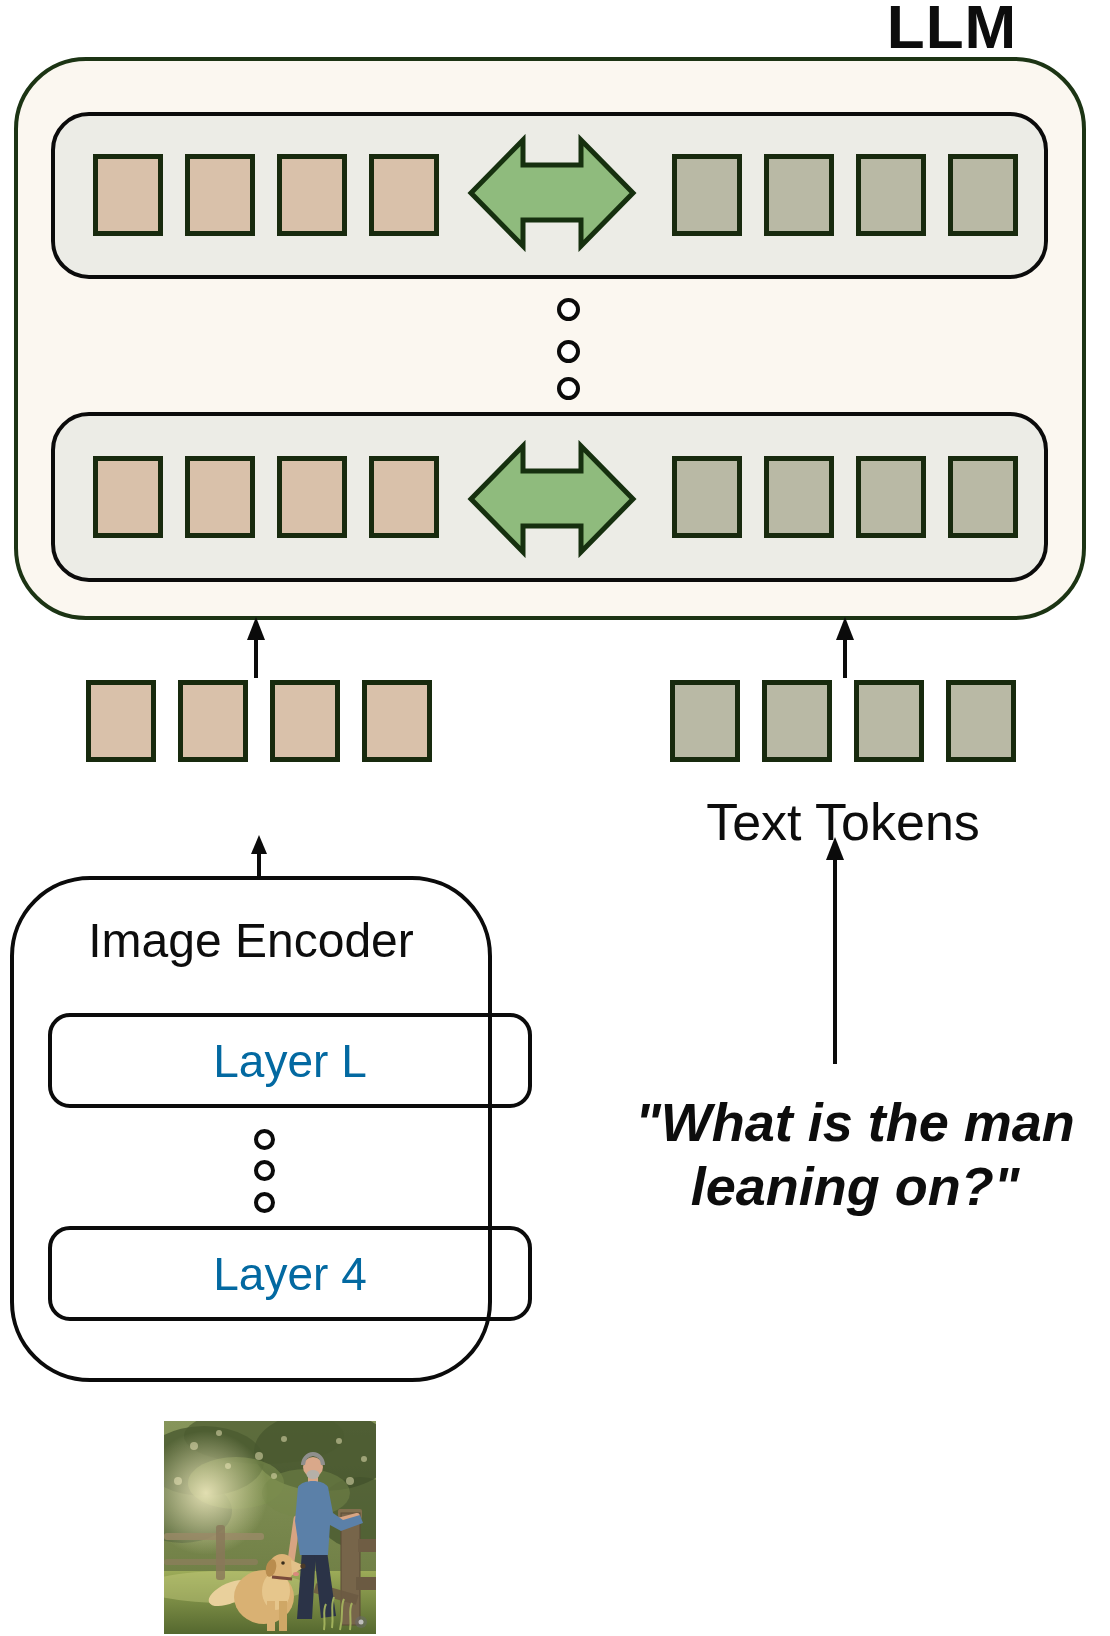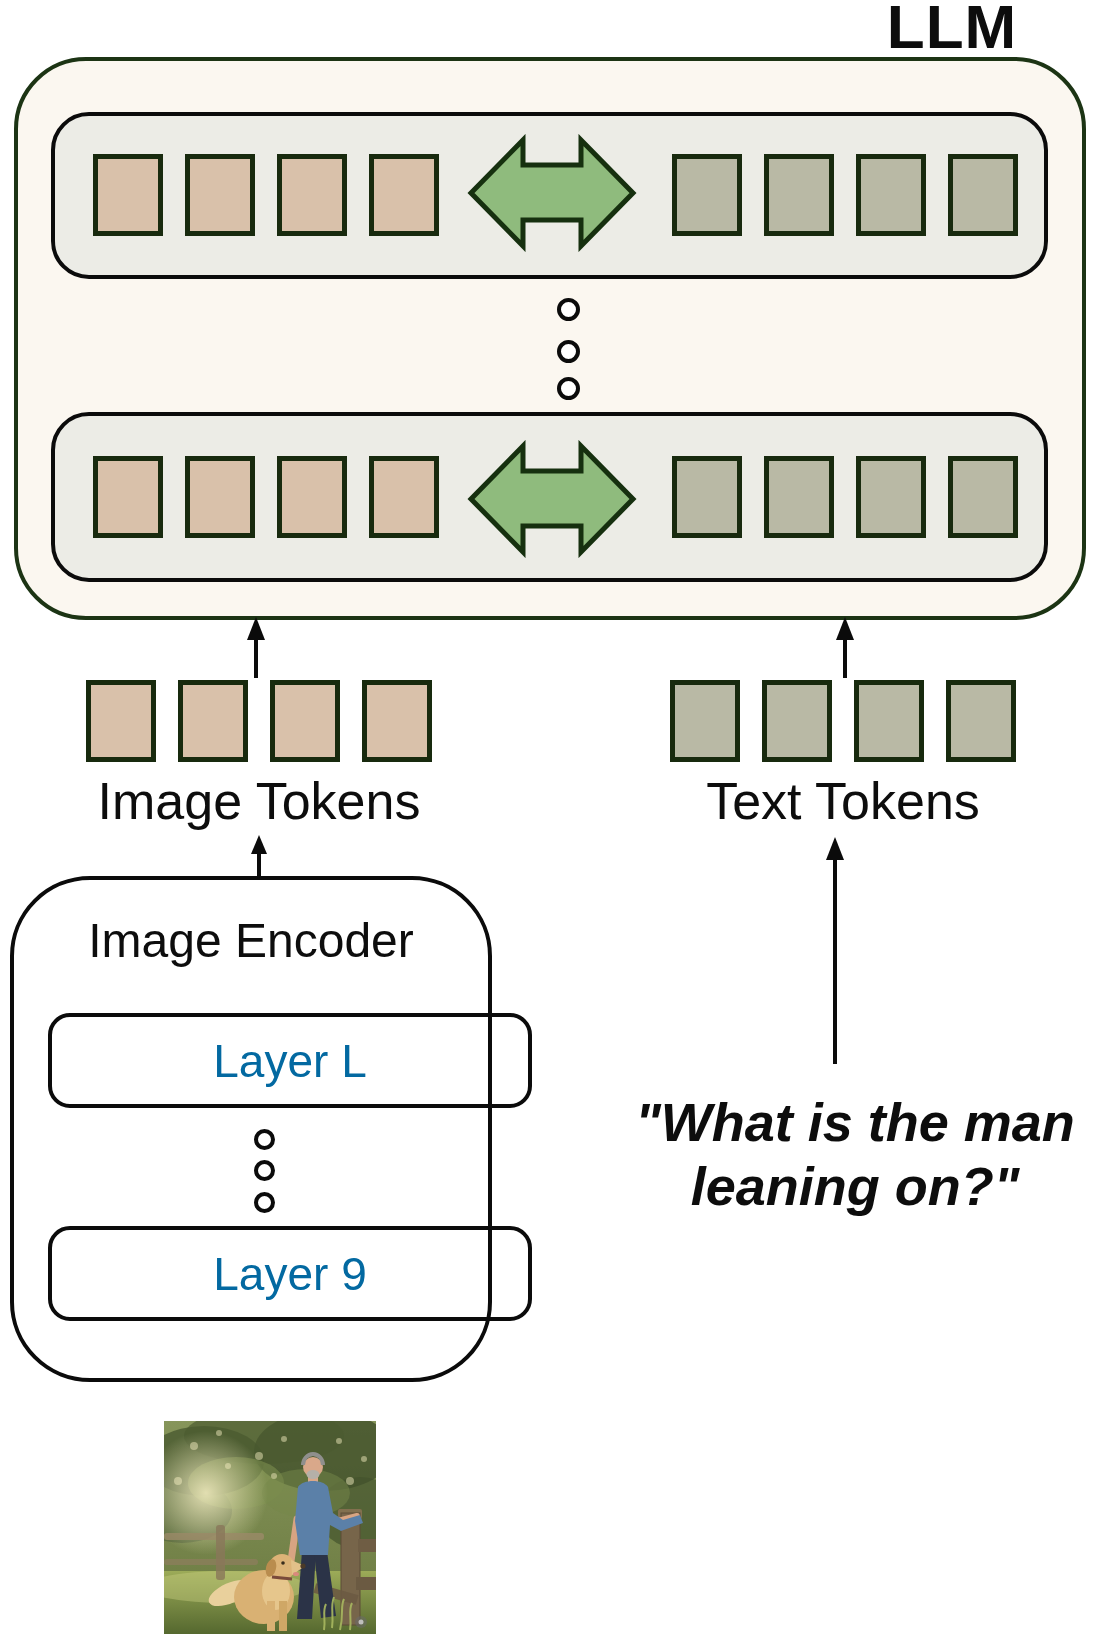--- a/index.html
+++ b/index.html
@@ -79,21 +79,21 @@
   .tokens-label {
     position: absolute;
     top: 770px;
     width: 500px;
     text-align: center;
     font-size: 52px;
     line-height: 62px;
     color: #0d0d0d;
   }
   .tokens-label.img { left: 9px; }
-  .tokens-label.txt { left: 593px; }
+  .tokens-label.txt { left: 593px; margin-top: 21px; }
 
   .encoder-box {
     position: absolute;
     left: 10px; top: 876px;
     width: 482px; height: 506px;
     background: var(--encoder-fill);
     border: 4px solid #0b0b0b;
     border-radius: 80px;
   }
   .encoder-title {
@@ -199,40 +199,39 @@
       <div class="token img"></div>
       <div class="token img"></div>
     </div>
   <div class="free-group txt">
       <div class="token txt"></div>
       <div class="token txt"></div>
       <div class="token txt"></div>
       <div class="token txt"></div>
     </div>
 
-  <div class="tokens-label img">Image Tokens</div>
   <div class="tokens-label txt">Text Tokens</div>
 
   <svg class="uparrow" style="left:247px; top:834px;" width="24" height="44" viewBox="0 0 24 44">
     <line x1="12" y1="16" x2="12" y2="43" stroke="#0b0b0b" stroke-width="4"></line>
     <polygon points="12,1 4,20 20,20" fill="#0b0b0b"></polygon>
   </svg>
 
   <svg class="uparrow" style="left:823px; top:836px;" width="24" height="230" viewBox="0 0 24 230">
     <line x1="12" y1="18" x2="12" y2="228" stroke="#0b0b0b" stroke-width="4"></line>
     <polygon points="12,1 3,24 21,24" fill="#0b0b0b"></polygon>
   </svg>
 
   <div class="encoder-box">
     <div class="encoder-title">Image Encoder</div>
     <div class="layer-box top">Layer L</div>
     <div class="dot small" style="left:240px; top:249px;"></div>
     <div class="dot small" style="left:240px; top:280px;"></div>
     <div class="dot small" style="left:240px; top:312px;"></div>
-    <div class="layer-box bottom">Layer 9</div>
+    <div class="layer-box bottom">Layer 4</div>
   </div>
 
   <div class="question">
     <div>"What is the man</div>
     <div>leaning on?"</div>
   </div>
 
   <svg class="photo" viewBox="0 0 212 213" role="img" aria-label="Man in blue t-shirt leaning on a wooden fence with a golden retriever dog">
     <defs>
       <linearGradient id="bgGrad" x1="0" y1="0" x2="0" y2="1">

